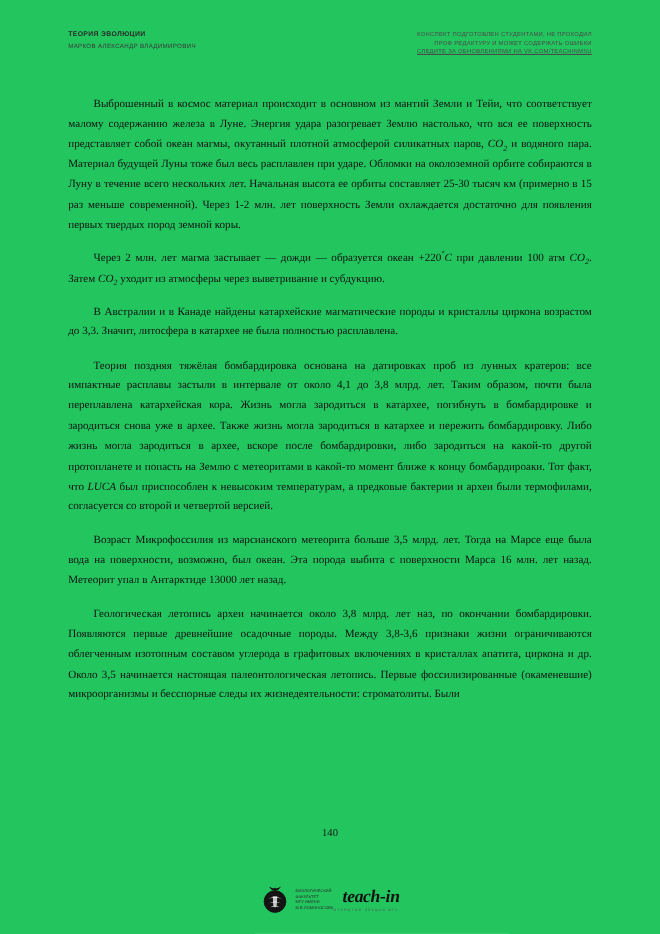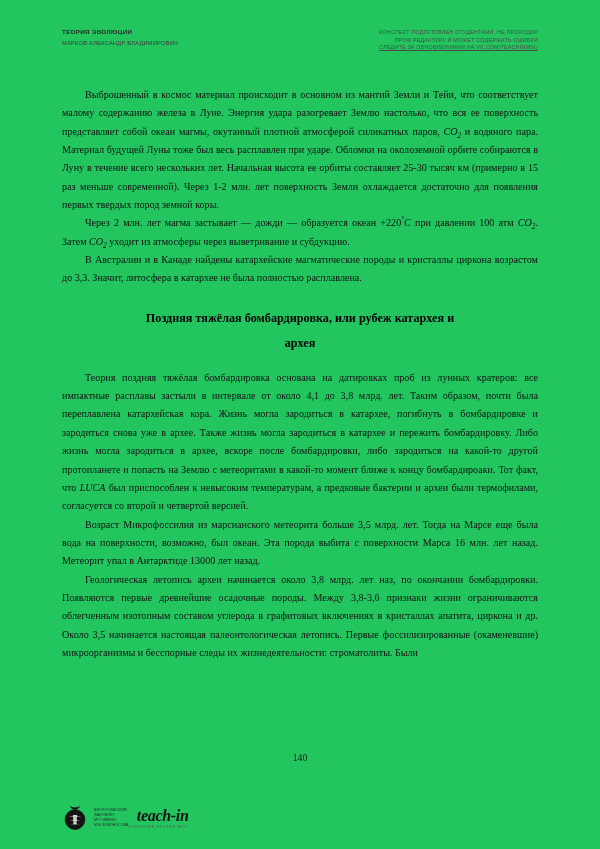--- a/index.html
+++ b/index.html
@@ -81,21 +81,21 @@
   p.para {
     margin: 0;
     text-indent: 23px;
     text-align: justify;
     font-size: 10.1px;
     line-height: 18.35px;
     color: #111111;
     hyphens: manual;
   }
   p.para + p.para {
-    margin-top: 0px;
+    margin-top: 12px;
   }
   .sec-heading {
     margin: 0;
     padding-top: 18px;
     padding-bottom: 13px;
     text-align: center;
     font-size: 12.2px;
     font-weight: bold;
     line-height: 25px;
     color: #000000;
@@ -135,21 +135,21 @@
   .footer {
     position: absolute;
     left: 0;
     top: 793px;
     width: 600px;
     height: 50px;
     padding: 0 62px;
     box-sizing: border-box;
     display: flex;
     align-items: center;
-    justify-content: flex-start;
+    justify-content: center;
   }
   .footer-left {
     display: flex;
     align-items: center;
     gap: 6px;
   }
   .msu-logo {
     width: 26px;
     height: 26px;
     flex: 0 0 auto;
@@ -210,21 +210,20 @@
   </div>
 
   <div class="content">
 
     <p class="para"><span>Выброшенный в космос материал происходит в основном из мантий Земли и Тейи, что соответствует малому содержанию железа в Луне. Энергия удара разогревает Землю настолько, что вся ее поверхность представляет собой океан магмы, окутанный плотной атмосферой силикатных паров, </span><span class="mathit">CO</span><span class="sub mathit">2</span><span> и водяного пара. Материал будущей Луны тоже был весь расплавлен при ударе. Обломки на околоземной орбите собираются в Луну в течение всего нескольких лет. Начальная высота ее орбиты составляет 25-30 тысяч км (примерно в 15 раз меньше современной). Через 1-2 млн. лет поверхность Земли охлаждается достаточно для появления первых твердых пород земной коры.</span></p>
 
     <p class="para"><span>Через 2 млн. лет магма застывает — дожди — образуется океан +220</span><span class="sup mathit">°</span><span class="mathit">C</span><span> при давлении 100 атм </span><span class="mathit">CO</span><span class="sub mathit">2</span><span>. Затем </span><span class="mathit">CO</span><span class="sub mathit">2</span><span> уходит из атмосферы через выветривание и субдукцию.</span></p>
 
     <p class="para">В Австралии и в Канаде найдены катархейские магматические породы и кристаллы циркона возрастом до 3,3. Значит, литосфера в катархее не была полностью расплавлена.</p>
 
-    <h2 class="sec-heading"><span>Поздняя тяжёлая бомбардировка, или рубеж катархея и</span> <span class="line2">архея</span></h2>
 
     <p class="para"><span>Теория поздняя тяжёлая бомбардировка основана на датировках проб из лунных кратеров: все импактные расплавы застыли в интервале от около 4,1 до 3,8 млрд. лет. Таким образом, почти была переплавлена катархейская кора. Жизнь могла зародиться в катархее, погибнуть в бомбардировке и зародиться снова уже в архее. Также жизнь могла зародиться в катархее и пережить бомбардировку. Либо жизнь могла зародиться в архее, вскоре после бомбардировки, либо зародиться на какой-то другой протопланете и попасть на Землю с метеоритами в какой-то момент ближе к концу бомбардироаки. Тот факт, что </span><i class="it">LUCA</i><span> был приспособлен к невысоким температурам, а предковые бактерии и археи были термофилами, согласуется со второй и четвертой версией.</span></p>
 
     <p class="para">Возраст Микрофоссилия из марсианского метеорита больше 3,5 млрд. лет. Тогда на Марсе еще была вода на поверхности, возможно, был океан. Эта порода выбита с поверхности Марса 16 млн. лет назад. Метеорит упал в Антарктиде 13000 лет назад.</p>
 
     <p class="para">Геологическая летопись археи начинается около 3,8 млрд. лет наз, по окончании бомбардировки. Появляются первые древнейшие осадочные породы. Между 3,8-3,6 признаки жизни ограничиваются облегченным изотопным составом углерода в графитовых включениях в кристаллах апатита, циркона и др. Около 3,5 начинается настоящая палеонтологическая летопись. Первые фоссилизированные (окаменевшие) микроорганизмы и бесспорные следы их жизнедеятельности: строматолиты. Были</p>
 
   </div>
 
   <div class="page-number">140</div>

